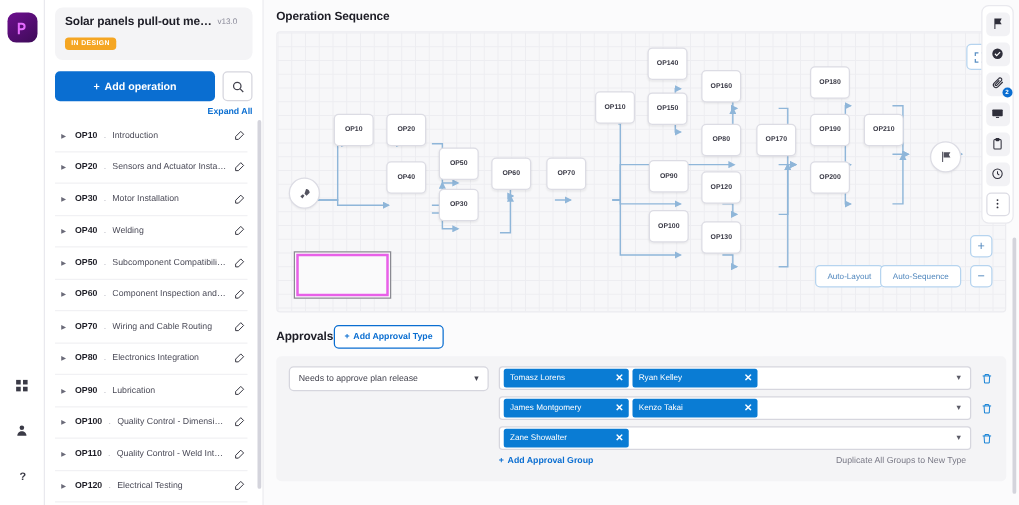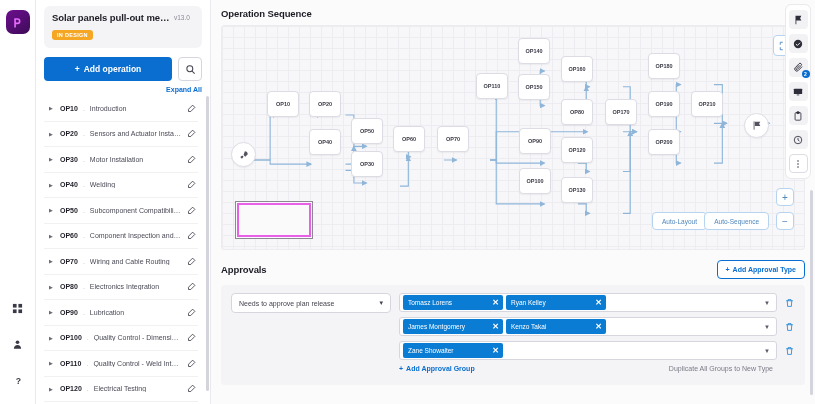--- a/index.html
+++ b/index.html
@@ -139,21 +139,21 @@
     display:flex; align-items:center; justify-content:center;
     font-size:6.5px; color:#4f86bd; cursor:pointer; font-family:inherit;
   }
   .minimap {
     position:absolute; left:13px; bottom:10px; width:78px; height:38px;
     background:#fafafb; border:1px solid #8a8a92;
   }
   .minimap-view { position:absolute; inset:1px; border:2px solid #e860e8; }
 
   
-  .appr-head { display:flex; align-items:center; justify-content:space-between; margin:10px 0 6px 0; }
+  .appr-head { display:flex; align-items:center; justify-content:flex-start; margin:10px 0 6px 0; }
   .btn-addtype {
     height:19px; padding:0 8px; background:#fff;
     border:1px solid #0a6ed1; border-radius:4px; color:#0a6ed1;
     font-size:7px; font-weight:bold; display:flex; align-items:center; gap:3px;
     cursor:pointer; font-family:inherit;
   }
   .appr-panel { background:#f4f4f6; border-radius:4px; padding:8px 10px 6px 10px; height:100px; }
   .appr-row { display:flex; align-items:flex-start; gap:8px; }
   .sel-type {
     width:160px; height:20px; background:#fff;

